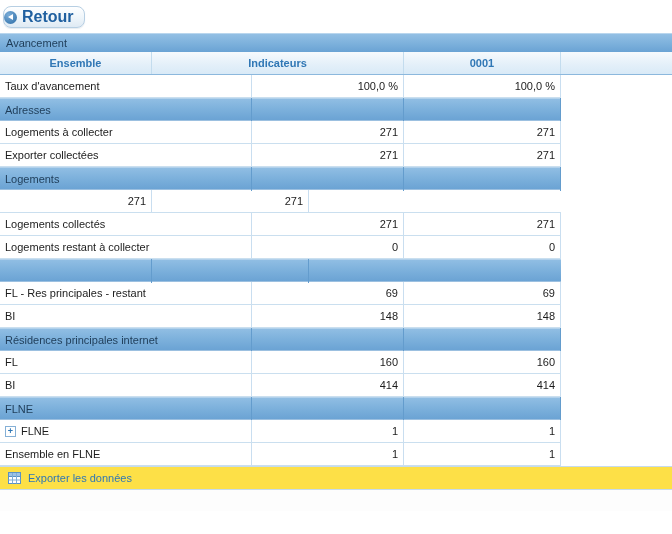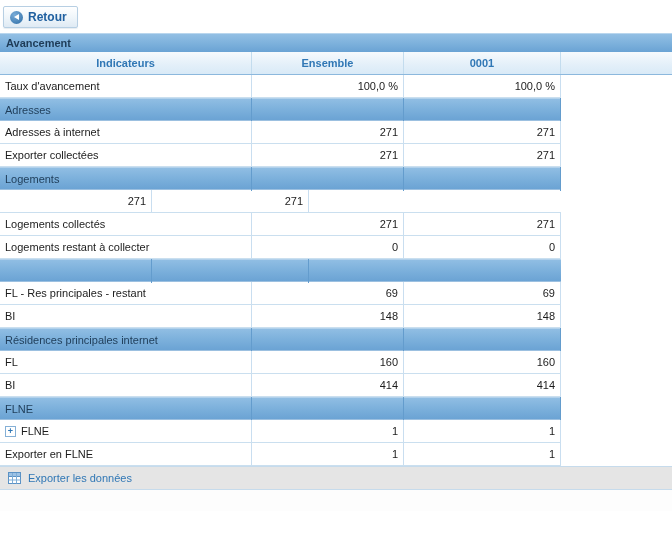--- a/index.html
+++ b/index.html
@@ -4,40 +4,40 @@
 <style>
   html,body { margin:0; padding:0; background:#ffffff; }
   .screen {
     position:relative; width:672px; height:534px; overflow:hidden;
     background:#ffffff; font-family:"Liberation Sans", sans-serif;
   }
   
   .topbar { height:33px; box-sizing:border-box; padding:6px 0 0 3px; background:#ffffff; }
   .btn-retour {
     display:inline-flex; align-items:center; gap:5px; height:22px;
-    padding:0 10px 0 6px; border:1px solid #b7cfe3; border-radius:2px;
+    padding:0 10px 0 0; border:1px solid #b7cfe3; border-radius:8px;
     background:linear-gradient(180deg,#ffffff 0%,#eef5fa 55%,#dfeaf4 100%);
-    font-family:"Liberation Sans", sans-serif; font-size:12px; font-weight:bold;
+    font-family:"Liberation Sans", sans-serif; font-size:16px; font-weight:bold;
     color:#2060a0; cursor:pointer; box-shadow:0 1px 1px rgba(120,150,180,0.18);
   }
   .icon-circle {
     width:13px; height:13px; border-radius:50%;
     background:radial-gradient(circle at 35% 30%, #79acd8, #3f7cb2 75%);
     display:inline-flex; align-items:center; justify-content:center; flex:0 0 auto;
   }
   .arrow-left {
     width:0; height:0; border-top:3px solid transparent; border-bottom:3px solid transparent;
     border-right:5px solid #ffffff; margin-right:1px;
   }
   
   .panel-header {
     height:19px; box-sizing:border-box; display:flex; align-items:center; padding-left:6px;
     background:linear-gradient(180deg,#95c1e5 0%,#7db1dc 55%,#6aa3d4 100%);
     box-shadow:inset 0 1px 0 rgba(255,255,255,0.35);
-    font-size:11px; font-weight:bold; color:#1e3c58;
+    font-size:11px; font-weight:normal; color:#1e3c58;
   }
   
   .grid-header {
     display:flex; height:23px; box-sizing:border-box;
     background:linear-gradient(180deg,#f6fafd 0%,#e3eff9 60%,#d9eaf7 100%);
     border-bottom:1px solid #8cb8dd;
   }
   .hcell {
     box-sizing:border-box; display:flex; align-items:center; justify-content:center;
     font-size:11px; font-weight:bold; color:#3077b5;
@@ -63,21 +63,21 @@
   .row.section .cell { color:#1e3c58; border-right:1px solid #639ccd; height:24px; }
   .expand {
     display:inline-block; width:9px; height:9px; box-sizing:content-box;
     border:1px solid #85b0d6; background:#ffffff; color:#3077b5;
     font-size:9px; line-height:9px; text-align:center; font-weight:bold;
     margin-right:5px; cursor:pointer; flex:0 0 auto;
   }
   
   .footer {
     height:24px; box-sizing:border-box; display:flex; align-items:center; gap:7px;
-    padding-left:8px; background:#e5e5e5;
+    padding-left:8px; background:#fde047;
     border-top:1px solid #c6dbec; border-bottom:1px solid #c6dbec;
   }
   .footer a { font-size:11px; color:#3077b5; text-decoration:none; cursor:pointer; }
   .grid-icon { display:inline-flex; flex:0 0 auto; }
   .bottom-space { height:21px; background:#fdfdfd; }
 </style>
 </head>
 <body>
 
 <div class="screen">
@@ -89,22 +89,22 @@
         </span>
       <span>Retour</span>
     </button>
   </div>
 
   <div class="panel-header">
     <span>Avancement</span>
   </div>
 
   <div class="grid-header">
+    <div class="hcell hc2">Ensemble</div>
     <div class="hcell hc1">Indicateurs</div>
-    <div class="hcell hc2">Ensemble</div>
     <div class="hcell hc3">0001</div>
     <div class="hcell hfill"></div>
   </div>
 
   <div class="rows" id="rows">
       <div class="row data">
         <div class="cell c1">
           <span>Taux d'avancement</span>
         </div>
         <div class="cell c2">100,0 %</div>
@@ -112,21 +112,21 @@
       </div>
       <div class="row section">
         <div class="cell c1">
           <span>Adresses</span>
         </div>
         <div class="cell c2"></div>
         <div class="cell c3"></div>
       </div>
       <div class="row data">
         <div class="cell c1">
-          <span>Adresses à internet</span>
+          <span>Logements à collecter</span>
         </div>
         <div class="cell c2">271</div>
         <div class="cell c3">271</div>
       </div>
       <div class="row data">
         <div class="cell c1">
           <span>Exporter collectées</span>
         </div>
         <div class="cell c2">271</div>
         <div class="cell c3">271</div>
@@ -205,21 +205,21 @@
       <div class="row data">
         <div class="cell c1">
           <span class="expand">+</span>
           <span>FLNE</span>
         </div>
         <div class="cell c2">1</div>
         <div class="cell c3">1</div>
       </div>
       <div class="row data">
         <div class="cell c1">
-          <span>Exporter en FLNE</span>
+          <span>Ensemble en FLNE</span>
         </div>
         <div class="cell c2">1</div>
         <div class="cell c3">1</div>
       </div>
     </div>
 
   <div class="footer">
     <span class="grid-icon">
       <svg width="13" height="12" viewBox="0 0 13 12" xmlns="http://www.w3.org/2000/svg">
         <rect x="0.5" y="0.5" width="12" height="11" fill="#ffffff" stroke="#5b92c5"></rect>

